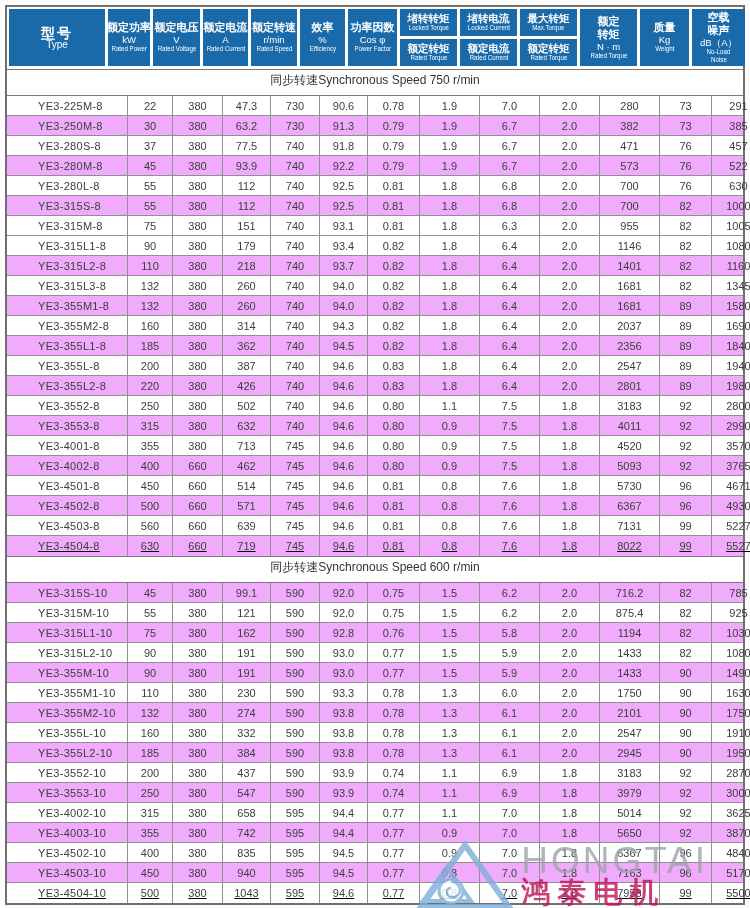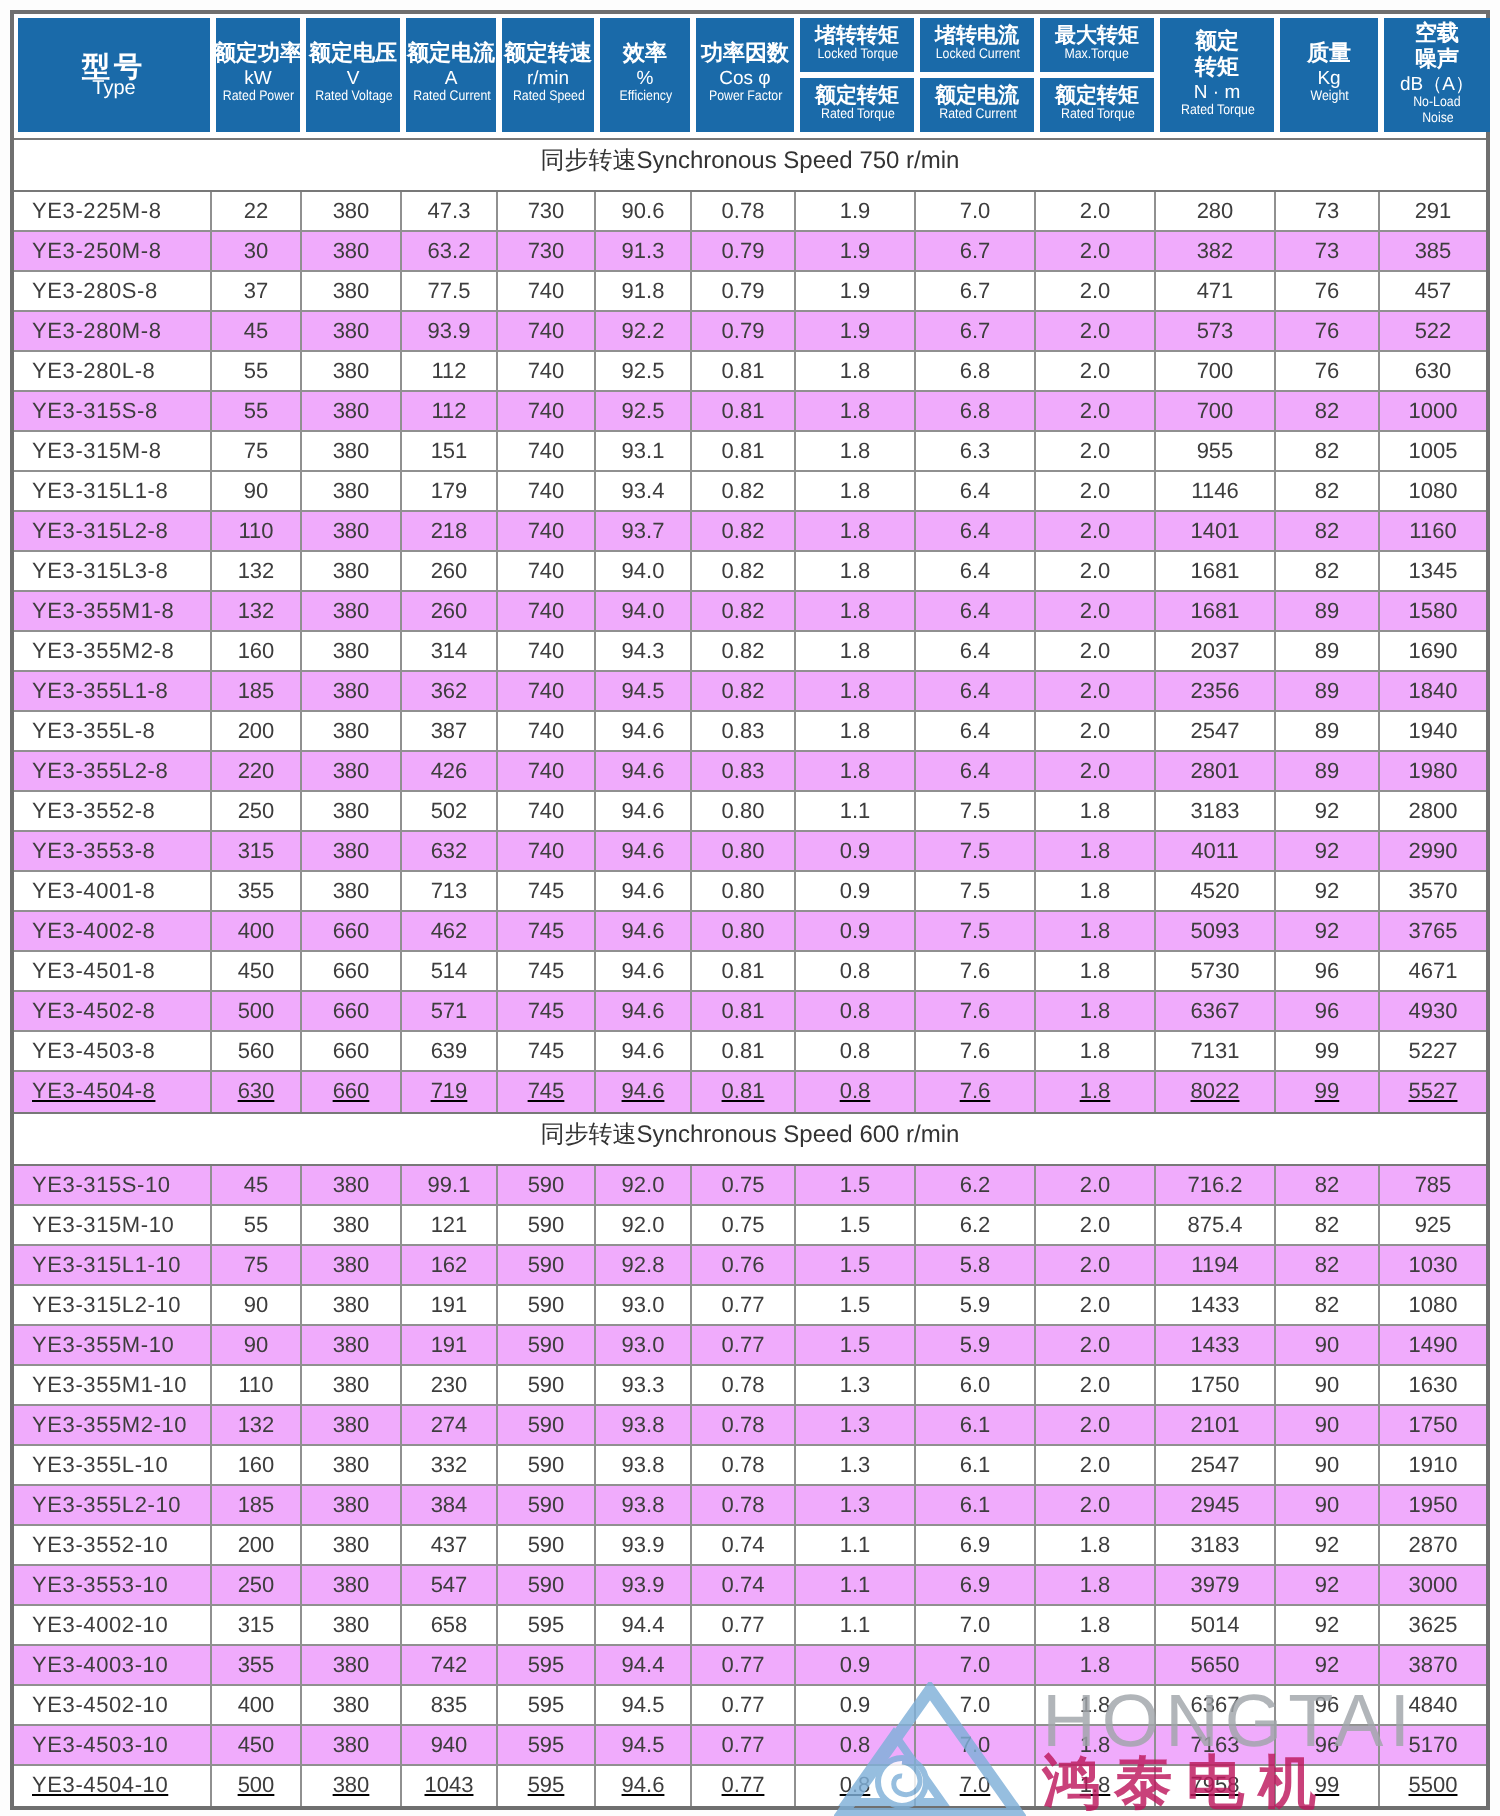--- a/index.html
+++ b/index.html
@@ -25,21 +25,21 @@
   .unit { font-size:9.5px; line-height:11px; }
   .en  { font-size:7px; line-height:8.5px; white-space:nowrap; transform:scaleX(.88); }
   .en.mid { font-size:10px; transform:none; }
 
   
   .sect { height:27px; line-height:21px; text-align:center; font-size:12px; color:#333;
           background:#fff; border-top:1px solid #787878; border-bottom:1px solid #787878; }
 
   
   .row { display:grid; grid-template-columns:var(--grid); height:20px;
-         border-bottom:1px solid #909090; background:#fff; }
+         border-bottom:1px solid #909090; background:#fff;padding-left:22px; }
   .row:last-child { border-bottom:none;text-decoration:underline; }
   .row.shade { background:#f0abfc; }
   .cell { border-right:1px solid #909090; font-size:11px; color:#3d3d3d;
           display:flex; align-items:center; justify-content:center;
           white-space:nowrap; overflow:hidden; }
   .cell:last-child { border-right:none; }
   .cell.c0 { justify-content:flex-start; padding-left:9px; letter-spacing:.3px; }
 
   
   .blob { position:absolute; background:#bfbfbf; opacity:.13; filter:blur(7px);

